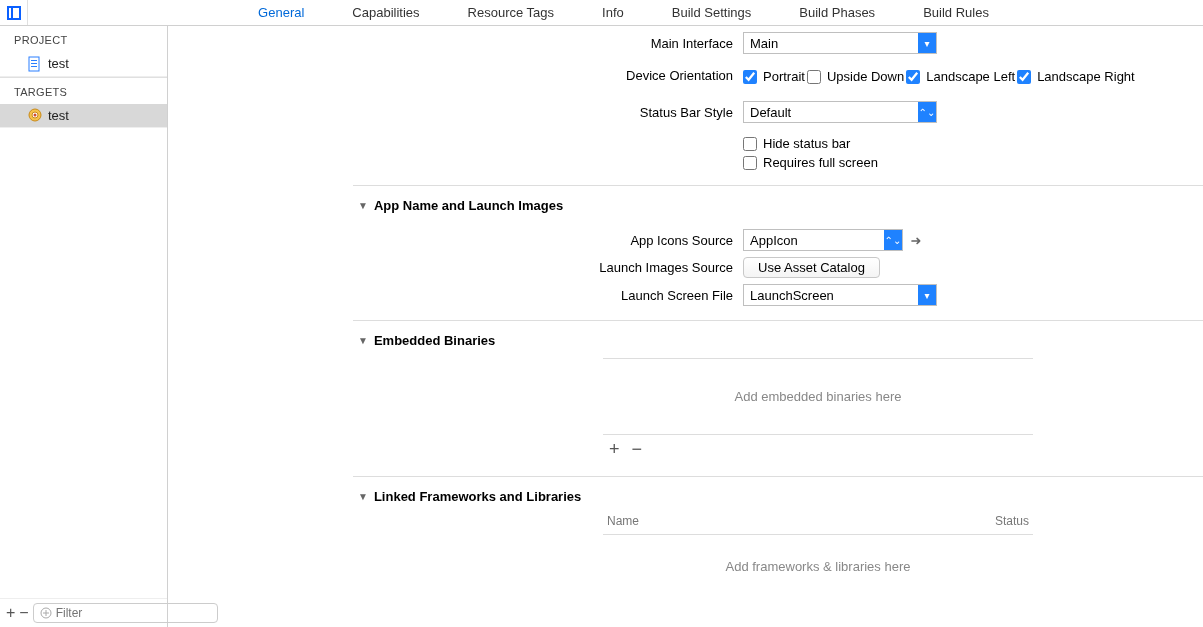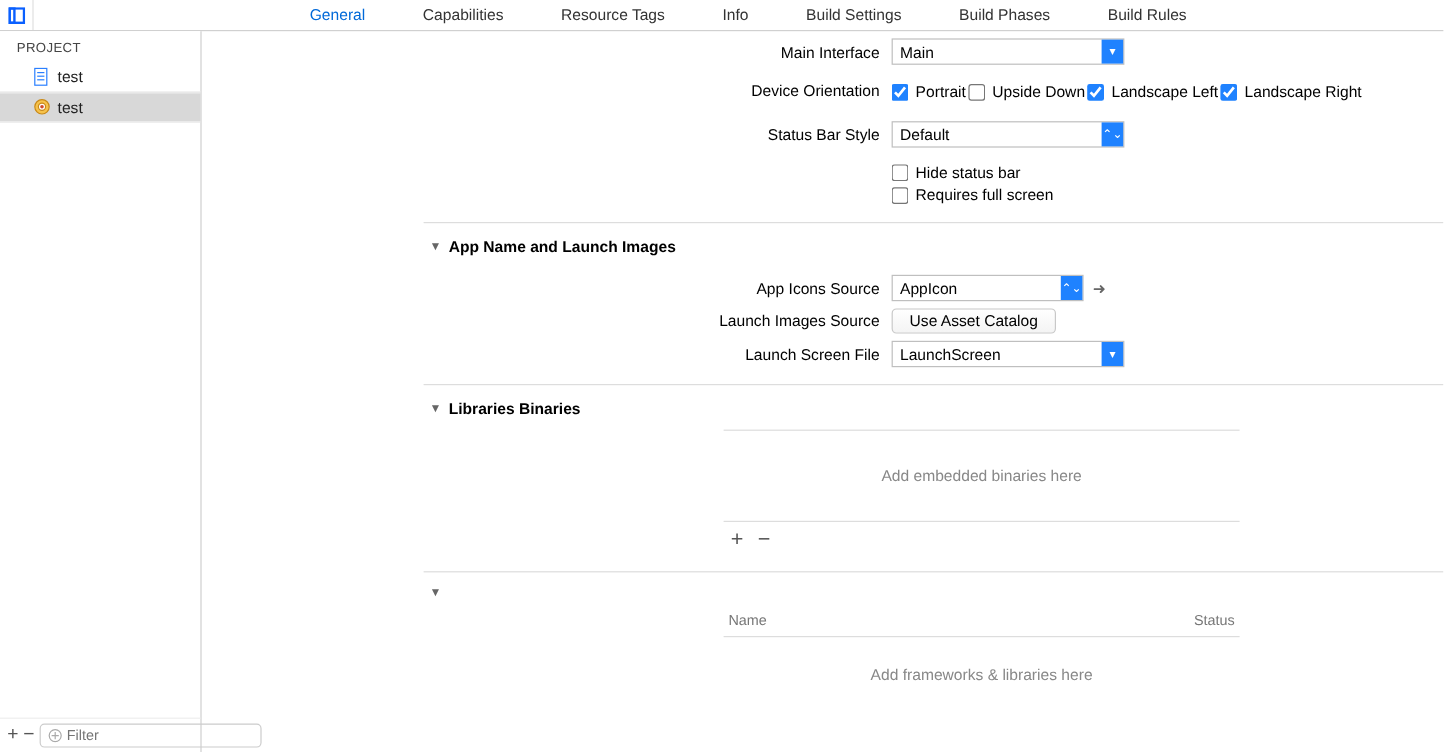--- a/index.html
+++ b/index.html
@@ -90,20 +90,21 @@
       <div class="side-item">
         <svg width="14" height="16">
             <rect x="1" y="1" width="10" height="14" fill="#fff" stroke="#2a7fff"></rect>
             <rect x="3" y="4" width="6" height="1" fill="#2a7fff"></rect>
             <rect x="3" y="7" width="6" height="1" fill="#2a7fff"></rect>
             <rect x="3" y="10" width="6" height="1" fill="#2a7fff"></rect>
           </svg>
         <span>test</span>
       </div>
       <div class="side-divider"></div>
+      <div class="side-section-header">TARGETS</div>
       <div class="side-item selected">
         <svg width="14" height="14">
             <circle cx="7" cy="7" r="6" fill="#f6c24b" stroke="#c98a1a"></circle>
             <circle cx="7" cy="7" r="3" fill="#fff" stroke="#c98a1a"></circle>
             <circle cx="7" cy="7" r="1.5" fill="#d04a2a"></circle>
           </svg>
         <span>test</span>
       </div>
       <div class="sidebar-spacer"></div>
       <div class="sidebar-footer">
@@ -218,36 +219,37 @@
           <div class="dropdown">
             <span class="dd-text">LaunchScreen</span>
             <span class="dd-btn">▾</span>
           </div>
         </div>
       </div>
 
       <div class="section-sep"></div>
       <div class="section-header">
         <span class="disclosure">▼</span>
-        <span>Libraries Binaries</span>
+        <span>Embedded Binaries</span>
       </div>
 
       <div class="inner-box">
         <div class="inner-sep"></div>
         <div class="placeholder">Add embedded binaries here</div>
         <div class="toolbar-line">
           <span class="tool-pm">+</span>
           <span class="tool-pm">−</span>
         </div>
       </div>
 
       <div style="height:16px;"></div>
       <div class="section-sep" style="margin-top:0;"></div>
       <div class="section-header">
         <span class="disclosure">▼</span>
+        <span>Linked Frameworks and Libraries</span>
       </div>
 
       <div class="inner-box">
         <div class="col-headers">
           <span class="col-name">Name</span>
           <span class="col-status">Status</span>
         </div>
         <div class="placeholder">Add frameworks &amp; libraries here</div>
 
       </div>

